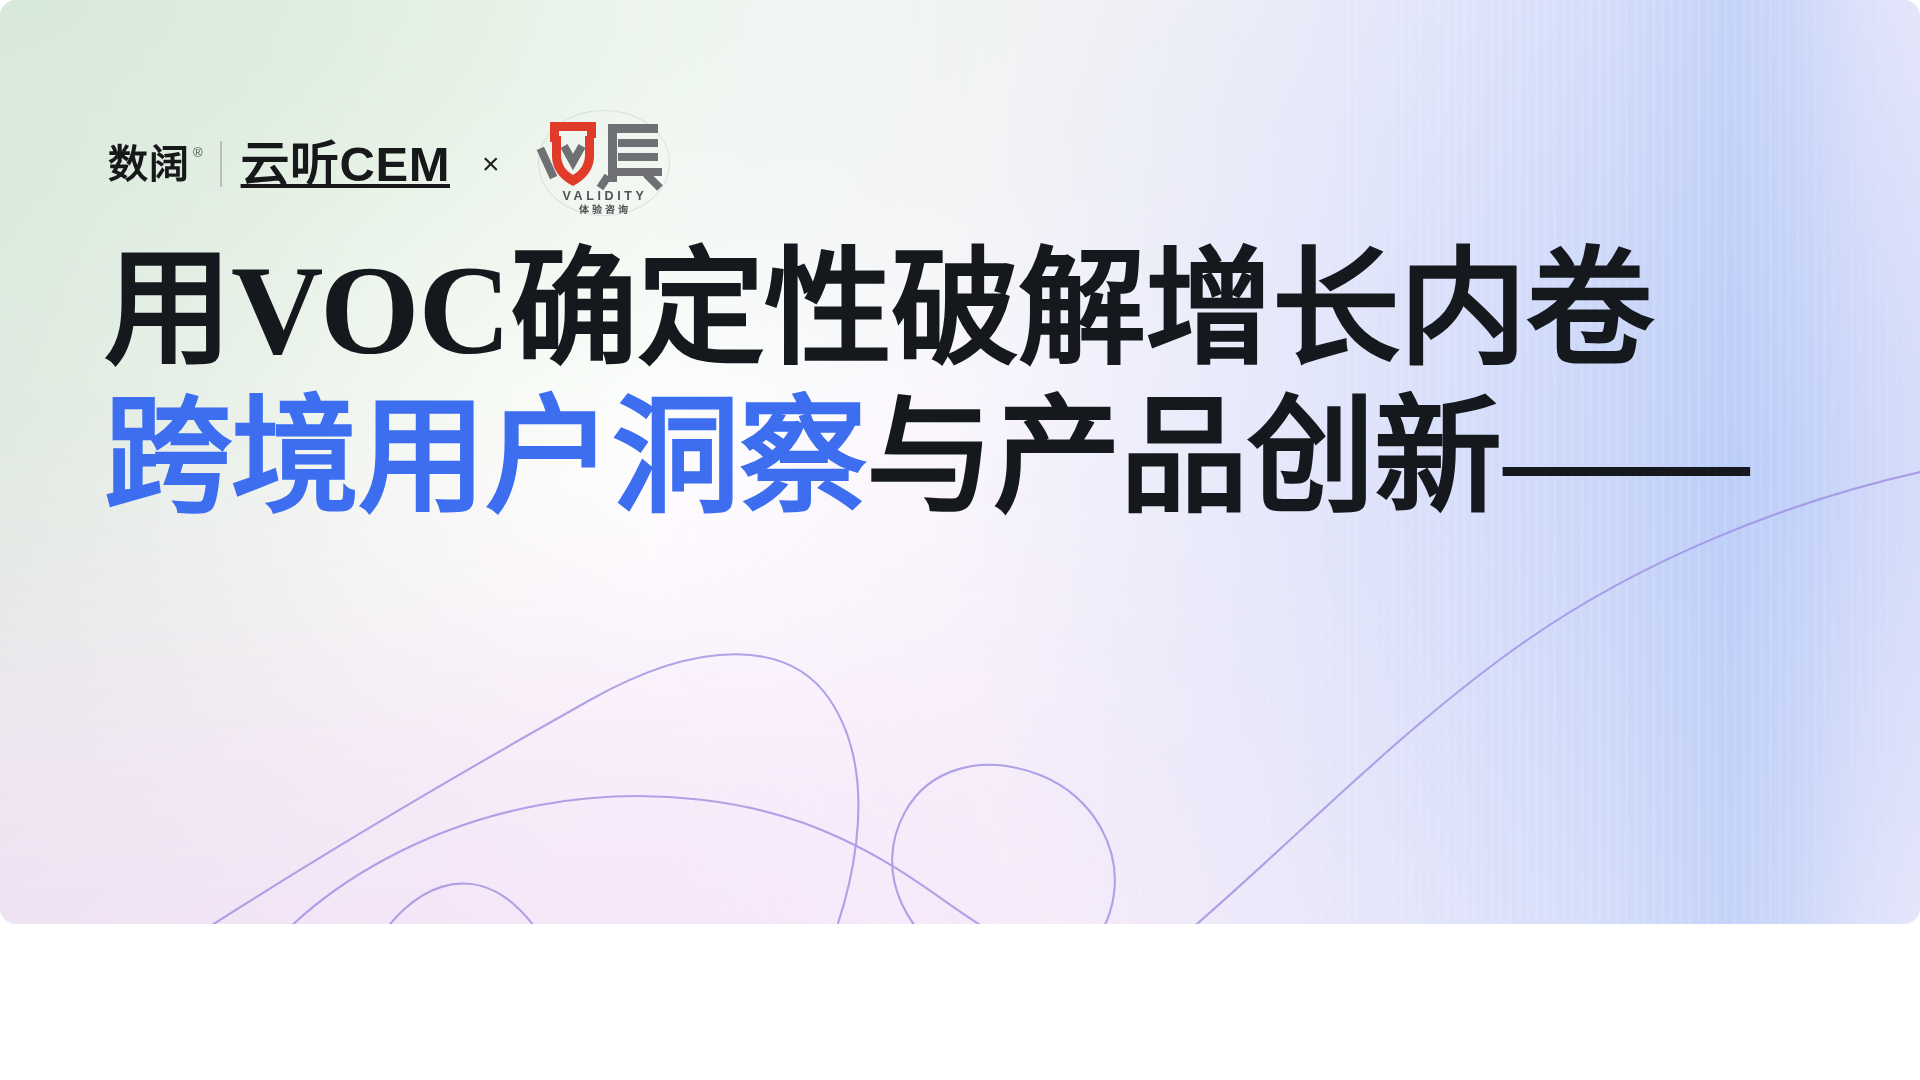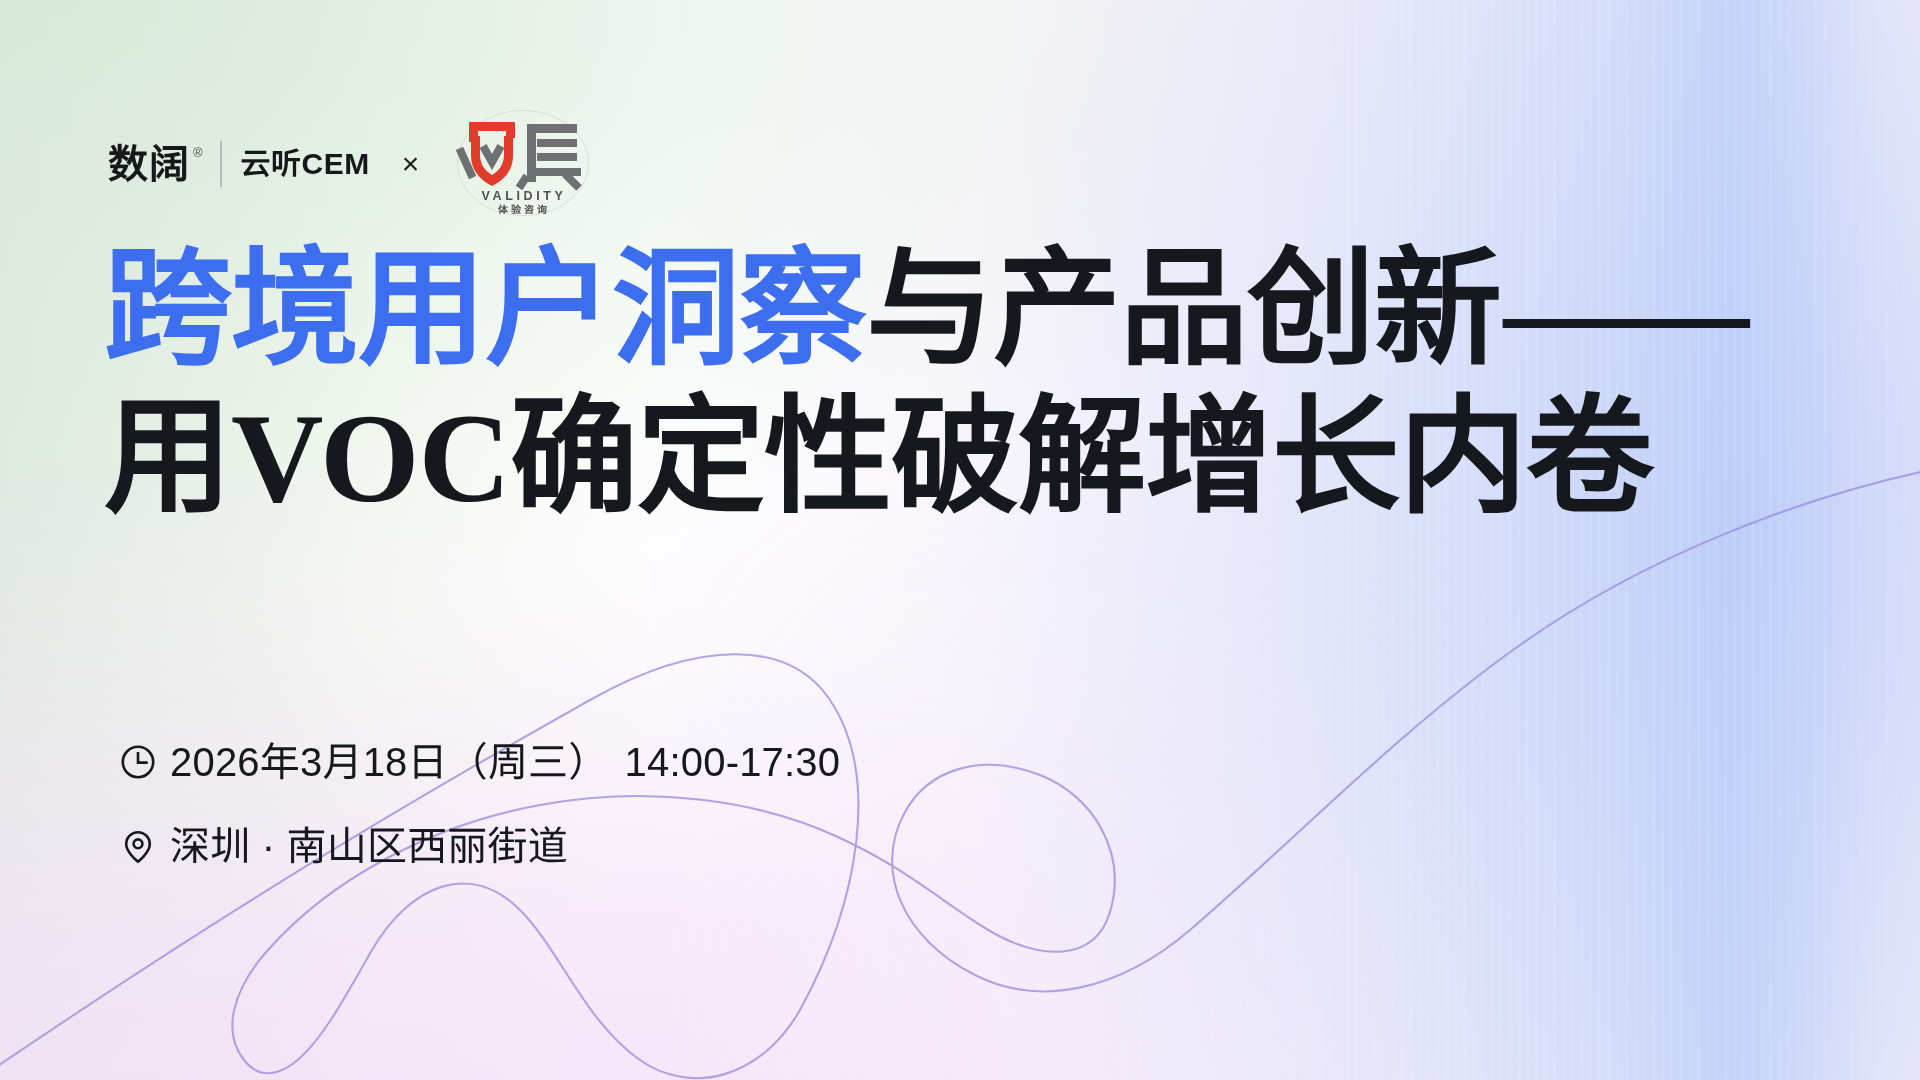--- a/index.html
+++ b/index.html
@@ -4,23 +4,24 @@
 <title>Event Banner</title>
 <style>
   html, body {
     margin: 0;
     padding: 0;
     background: #ffffff;
   }
   #stage {
     position: relative;
     width: 1920px;
-    height: 1080px;
+    height: 924px;
     overflow: hidden;
     font-family: "Liberation Sans", "DejaVu Sans", sans-serif;
+    border-radius: 16px;
     -webkit-font-smoothing: antialiased;
   }
 
   
   .bg-base {
     position: absolute;
     inset: 0;
     background: linear-gradient(
       90deg,
       #e1ebe2   0%,
@@ -116,24 +117,25 @@
   }
   .logo-divider {
     width: 2px;
     height: 46px;
     background: #b9bdbf;
     margin: 0 19px 0 16px;
     flex: 0 0 auto;
   }
   .logo-cem {
     font-weight: 800;
-    font-size: 30px;
+    font-size: 49px;
     letter-spacing: 0.5px;
     color: #16181a;
     line-height: 1;
+    text-decoration: underline;
   }
   .logo-x {
     margin: 0 30px 0 32px;
     font-size: 30px;
     font-weight: 400;
     color: #1b1d1f;
     line-height: 1;
   }
   .logo-validity {
     position: relative;
@@ -268,39 +270,18 @@
         <path d="M116 62 L130 76" stroke="#6e7073" stroke-width="8" fill="none"></path>
 
         <text x="75" y="88" text-anchor="middle" font-family="'Liberation Sans', sans-serif" font-size="12.5" letter-spacing="3.6" fill="#4f5154" font-weight="700">VALIDITY</text>
 
         <text x="75" y="101" text-anchor="middle" font-family="'Liberation Sans', sans-serif" font-size="10" letter-spacing="3" fill="#4f5154" font-weight="700">体验咨询</text>
       </svg>
     </div>
   </div>
 
   <div class="title-block">
+    <div class="title-line">用VOC确定性破解增长内卷</div>
     <div class="title-line"><span class="title-hl">跨境用户洞察</span><span>与产品创新</span><span class="title-dash">——</span></div>
-    <div class="title-line">用VOC确定性破解增长内卷</div>
   </div>
 
-  <div class="info-block">
-
-    <div class="info-row">
-      <svg class="info-icon" viewBox="0 0 40 40" aria-hidden="true">
-        <circle cx="20" cy="20" r="15.2" fill="none" stroke="#15181c" stroke-width="2.6"></circle>
-        <path d="M20 11.2 V20.6 H28.4" fill="none" stroke="#15181c" stroke-width="2.6" stroke-linecap="square"></path>
-      </svg>
-      <span>2026年3月18日（周三）</span>
-      <span class="info-text-gap"></span>
-      <span>14:00-17:30</span>
-    </div>
-
-    <div class="info-row">
-      <svg class="info-icon" viewBox="0 0 40 40" aria-hidden="true">
-        <path d="M20 6.2 C13.4 6.2 8.2 11.4 8.2 18 C8.2 26.6 20 35.6 20 35.6 C20 35.6 31.8 26.6 31.8 18 C31.8 11.4 26.6 6.2 20 6.2 Z" fill="none" stroke="#15181c" stroke-width="2.6"></path>
-        <circle cx="20" cy="17.8" r="4.4" fill="none" stroke="#15181c" stroke-width="2.6"></circle>
-      </svg>
-      <span>深圳 · 南山区西丽街道</span>
-    </div>
-
-  </div>
 
 </div>
 
 </body></html>

